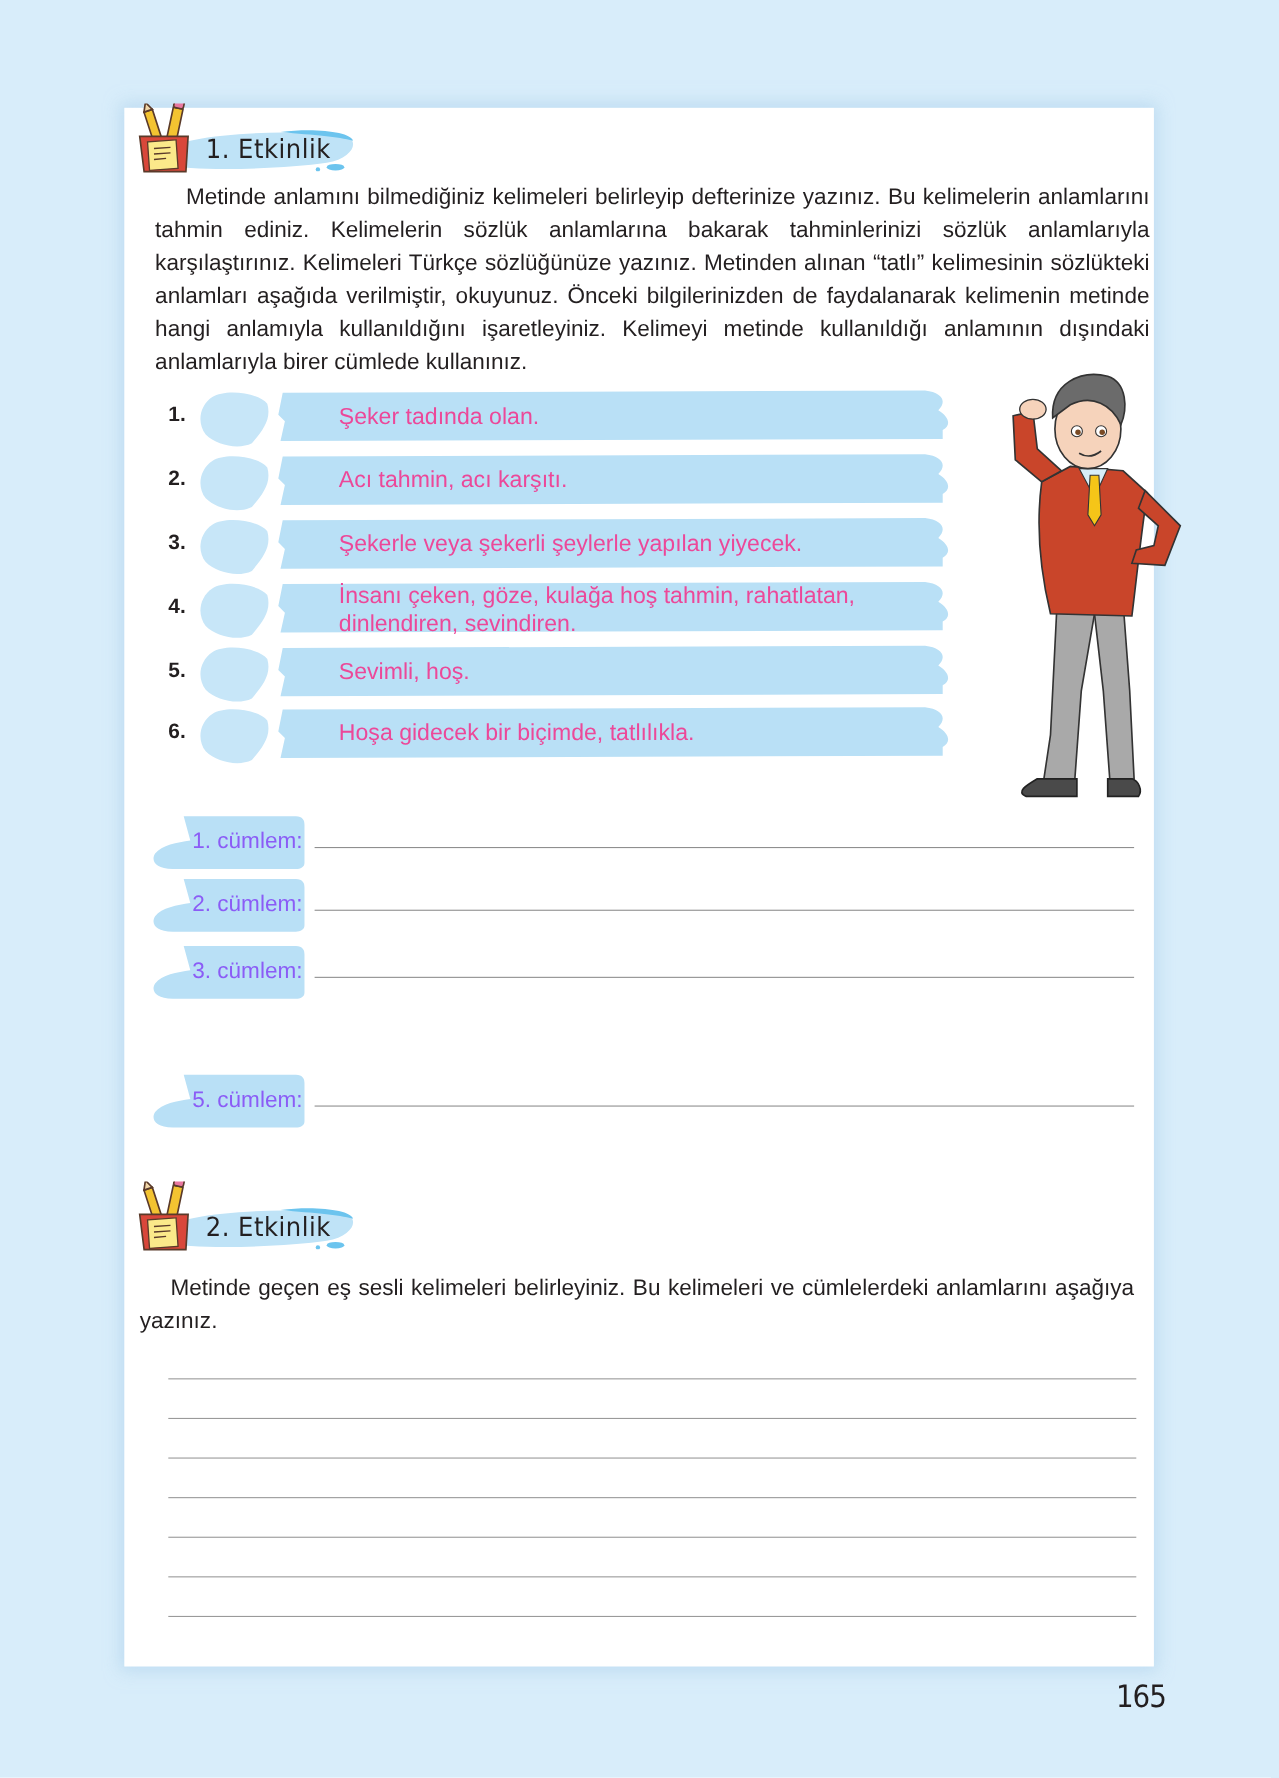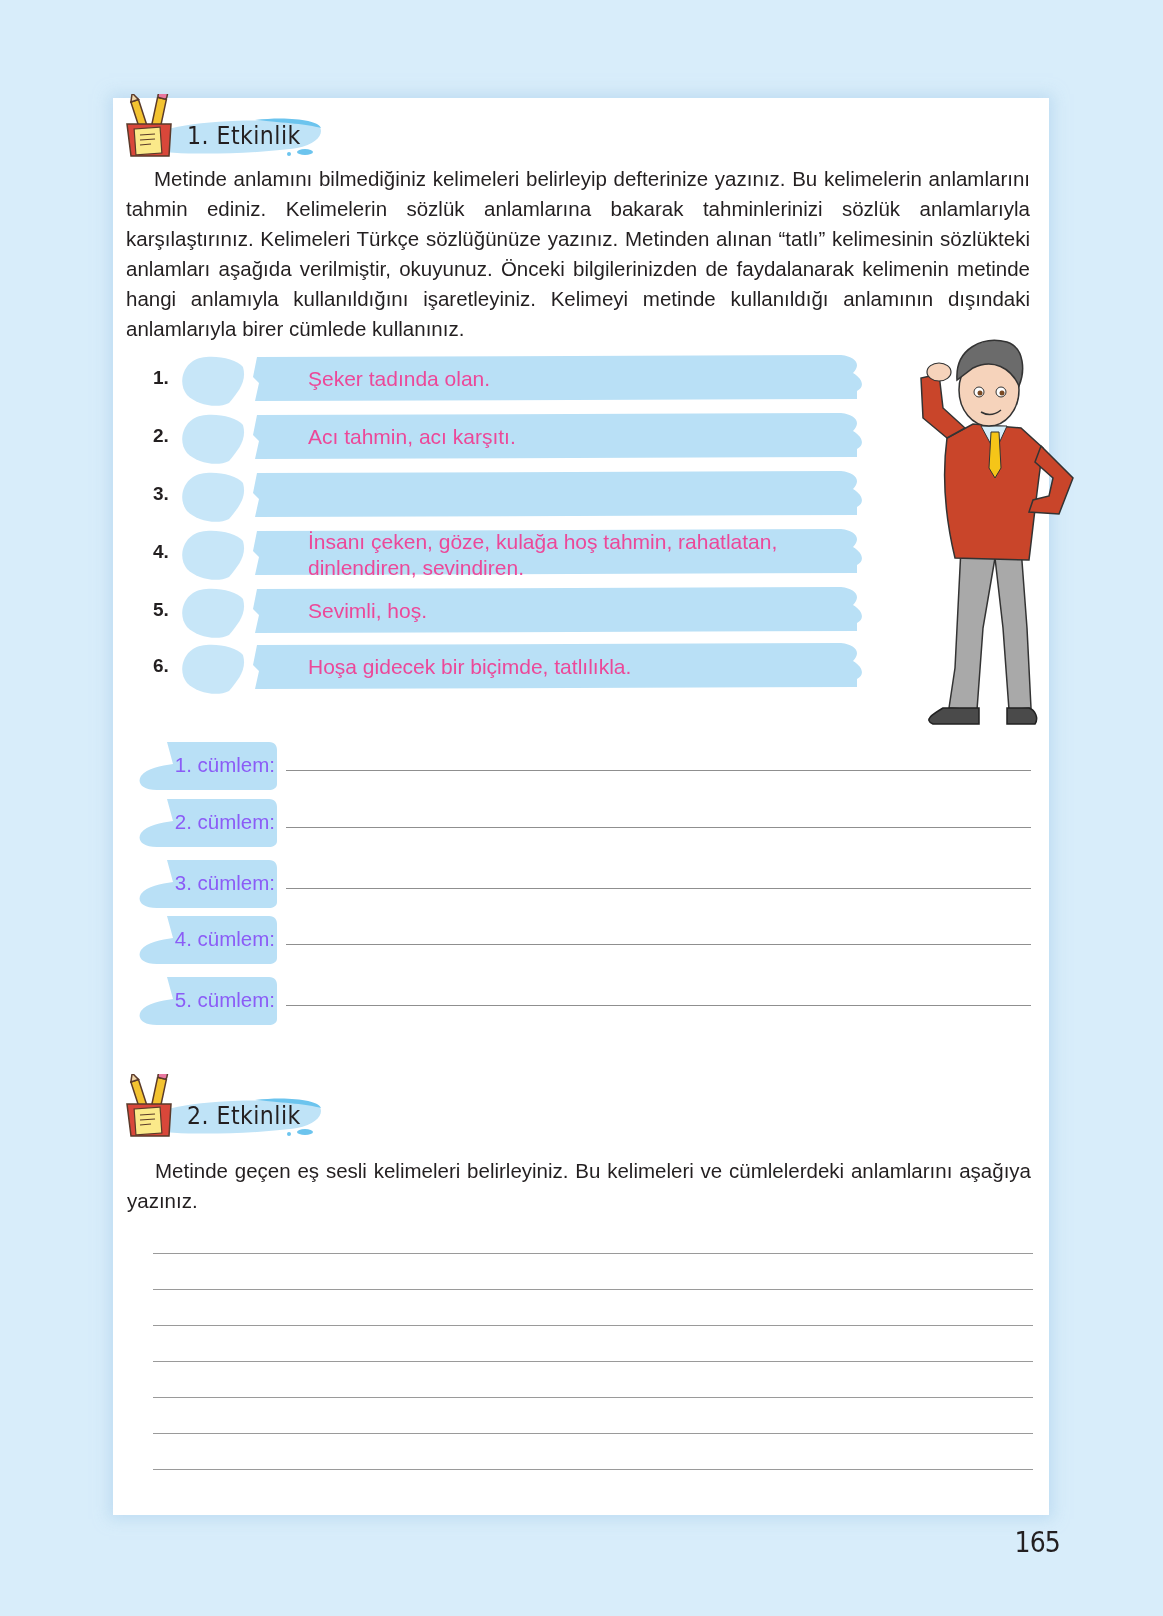--- a/index.html
+++ b/index.html
@@ -140,21 +140,21 @@
       </g>
       <path d="M4 30 L48 30 L46 62 L8 62 Z" fill="#d9473a" stroke="#5a3a2a" stroke-width="1.5"></path>
       <rect x="12" y="34" width="26" height="26" fill="#fbe98a" stroke="#5a3a2a" stroke-width="1.2" transform="rotate(-4 25 47)"></rect>
       <line x1="17" y1="41" x2="32" y2="40" stroke="#5a3a2a" stroke-width="1.2"></line>
       <line x1="17" y1="46" x2="32" y2="45" stroke="#5a3a2a" stroke-width="1.2"></line>
       <line x1="17" y1="51" x2="28" y2="50" stroke="#5a3a2a" stroke-width="1.2"></line>
     </svg>
     <div class="title">1. Etkinlik</div>
   </div>
 
-  <div class="para" style="left:13px; top:66px; width:904px;">
+  <div class="para" style="left:28px; top:66px; width:904px;">
     <span class="indent"></span><span>Metinde anlamını bilmediğiniz kelimeleri belirleyip defterinize yazınız. Bu kelimelerin anlamlarını tahmin ediniz. Kelimelerin sözlük anlamlarına bakarak tahminlerinizi sözlük anlamlarıyla karşılaştırınız. Kelimeleri Türkçe sözlüğünüze yazınız. Metinden alınan “tatlı” kelimesinin sözlükteki anlamları aşağıda verilmiştir, okuyunuz. Önceki bilgilerinizden de faydalanarak kelimenin metinde hangi anlamıyla kullanıldığını işaretleyiniz. Kelimeyi metinde kullanıldığı anlamının dışındaki anlamlarıyla birer cümlede kullanınız.</span>
   </div>
 
   <svg class="boy" viewBox="0 0 180 400">
 
     <path d="M58 220 L52 340 L46 380 L74 382 L80 300 L92 230 Z" fill="#a9a9a9" stroke="#333" stroke-width="1.5"></path>
     <path d="M92 230 L100 300 L106 382 L128 380 L124 300 L118 220 Z" fill="#a9a9a9" stroke="#333" stroke-width="1.5"></path>
 
     <path d="M40 380 C 30 386, 20 392, 30 396 L 76 396 L 76 380 Z" fill="#4a4a4a" stroke="#222" stroke-width="1.5"></path>
     <path d="M104 380 L 104 396 L 132 396 C 136 390, 132 382, 126 380 Z" fill="#4a4a4a" stroke="#222" stroke-width="1.5"></path>
@@ -202,20 +202,21 @@
   </div>
 
   <div class="meaning-row" style="top:371px;">
     <span class="num">3.</span>
     <svg class="blob" viewBox="0 0 68 52">
         <path d="M14 6 C 26 -2, 56 2, 64 12 C 68 26, 60 36, 50 48 C 38 54, 18 50, 8 40 C 0 30, 2 14, 14 6 Z" fill="#c7e6f8"></path>
       </svg>
     <svg class="strip" viewBox="0 0 620 50" preserveAspectRatio="none">
         <path d="M6 4 L 590 2 C 606 4, 610 12, 602 20 C 612 26, 614 34, 606 38 L 606 46 L 4 48 L 8 30 L 2 24 Z" fill="#b9e0f6"></path>
       </svg>
+    <span class="text">Şekerle veya şekerli şeylerle yapılan yiyecek.</span>
   </div>
 
   <div class="meaning-row" style="top:429px;">
     <span class="num">4.</span>
     <svg class="blob" viewBox="0 0 68 52">
         <path d="M14 6 C 26 -2, 56 2, 64 12 C 68 26, 60 36, 50 48 C 38 54, 18 50, 8 40 C 0 30, 2 14, 14 6 Z" fill="#c7e6f8"></path>
       </svg>
     <svg class="strip" viewBox="0 0 620 50" preserveAspectRatio="none">
         <path d="M6 4 L 590 2 C 606 4, 610 12, 602 20 C 612 26, 614 34, 606 38 L 606 46 L 4 48 L 8 30 L 2 24 Z" fill="#b9e0f6"></path>
       </svg>
@@ -256,27 +257,20 @@
         <path d="M30 2 L 132 2 C 138 2, 140 6, 140 10 L 140 44 C 140 48, 136 50, 132 50 L 20 50 C 4 50, 0 42, 4 36 C 10 28, 24 26, 36 24 Z" fill="#b9e0f6"></path>
       </svg>
     <span class="tag-label">2. cümlem:</span>
     <div class="line"></div>
   </div>
   <div class="sentence-row" style="top:760px;">
     <svg class="tag" viewBox="0 0 140 52">
         <path d="M30 2 L 132 2 C 138 2, 140 6, 140 10 L 140 44 C 140 48, 136 50, 132 50 L 20 50 C 4 50, 0 42, 4 36 C 10 28, 24 26, 36 24 Z" fill="#b9e0f6"></path>
       </svg>
     <span class="tag-label">3. cümlem:</span>
-    <div class="line"></div>
-  </div>
-  <div class="sentence-row" style="top:816px;">
-    <svg class="tag" viewBox="0 0 140 52">
-        <path d="M30 2 L 132 2 C 138 2, 140 6, 140 10 L 140 44 C 140 48, 136 50, 132 50 L 20 50 C 4 50, 0 42, 4 36 C 10 28, 24 26, 36 24 Z" fill="#b9e0f6"></path>
-      </svg>
-    <span class="tag-label">4. cümlem:</span>
     <div class="line"></div>
   </div>
   <div class="sentence-row" style="top:877px;">
     <svg class="tag" viewBox="0 0 140 52">
         <path d="M30 2 L 132 2 C 138 2, 140 6, 140 10 L 140 44 C 140 48, 136 50, 132 50 L 20 50 C 4 50, 0 42, 4 36 C 10 28, 24 26, 36 24 Z" fill="#b9e0f6"></path>
       </svg>
     <span class="tag-label">5. cümlem:</span>
     <div class="line"></div>
   </div>
 

